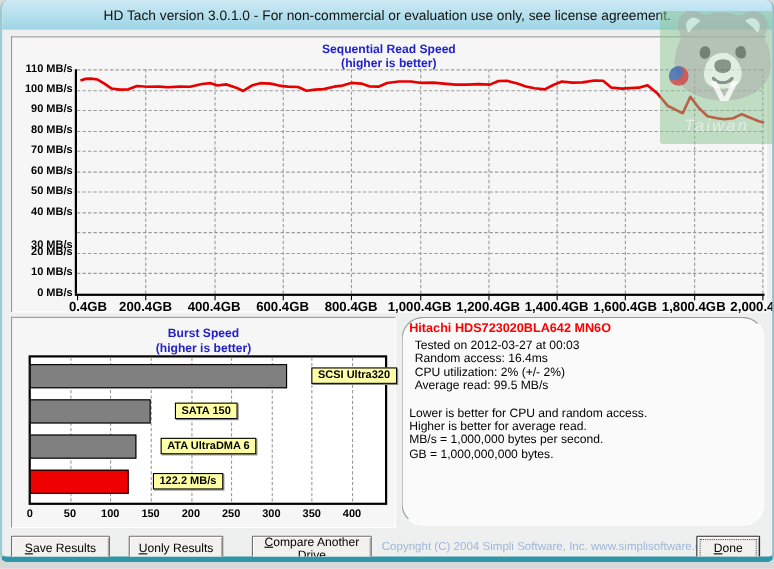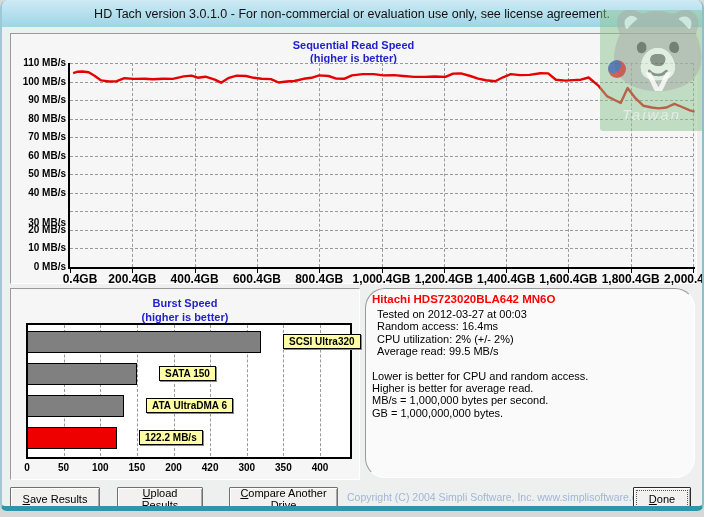--- a/index.html
+++ b/index.html
@@ -140,21 +140,21 @@
         <div class="btick" style="left: 16px;">0</div>
         <div class="bgl" style="left: 52.625px;"></div>
         <div class="btick" style="left: 52.625px;">50</div>
         <div class="bgl" style="left: 89.25px;"></div>
         <div class="btick" style="left: 89.25px;">100</div>
         <div class="bgl" style="left: 125.875px;"></div>
         <div class="btick" style="left: 125.875px;">150</div>
         <div class="bgl" style="left: 162.5px;"></div>
         <div class="btick" style="left: 162.5px;">200</div>
         <div class="bgl" style="left: 199.125px;"></div>
-        <div class="btick" style="left: 199.125px;">420</div>
+        <div class="btick" style="left: 199.125px;">250</div>
         <div class="bgl" style="left: 235.75px;"></div>
         <div class="btick" style="left: 235.75px;">300</div>
         <div class="bgl" style="left: 272.375px;"></div>
         <div class="btick" style="left: 272.375px;">350</div>
         <div class="bgl" style="left: 309px;"></div>
         <div class="btick" style="left: 309px;">400</div>
         <div class="bar" style="left: 16px; top: 42px; width: 234px; background: rgb(128, 128, 128);"></div>
         <div class="bar-label" style="left: 272px; top: 45px;">SCSI Ultra320</div>
         <div class="bar" style="left: 16px; top: 74px; width: 110px; background: rgb(128, 128, 128);"></div>
         <div class="bar-label" style="left: 148px; top: 77px;">SATA 150</div>
@@ -177,21 +177,21 @@
         <div class="info-line">Higher is better for average read.</div>
         <div class="info-line">MB/s = 1,000,000 bytes per second.</div>
         <div class="info-line">GB = 1,000,000,000 bytes.</div>
       </div>
   </div>
 
   <button class="btn" id="btn-save">
     <span><span class="mn">S</span><span>ave Results</span></span>
   </button>
   <button class="btn" id="btn-upload">
-    <span><span class="mn">U</span><span>pload Results</span></span>
+    <span><span class="mn">U</span><span>only Results</span></span>
   </button>
   <button class="btn" id="btn-compare">
     <span><span class="mn">C</span><span>ompare Another Drive</span></span>
   </button>
   <div class="copyright">Copyright (C) 2004 Simpli Software, Inc. www.simplisoftware.com</div>
   <button class="btn" id="btn-done">
     <span><span class="mn">D</span><span>one</span></span>
   </button>
 
   <div class="watermark">

